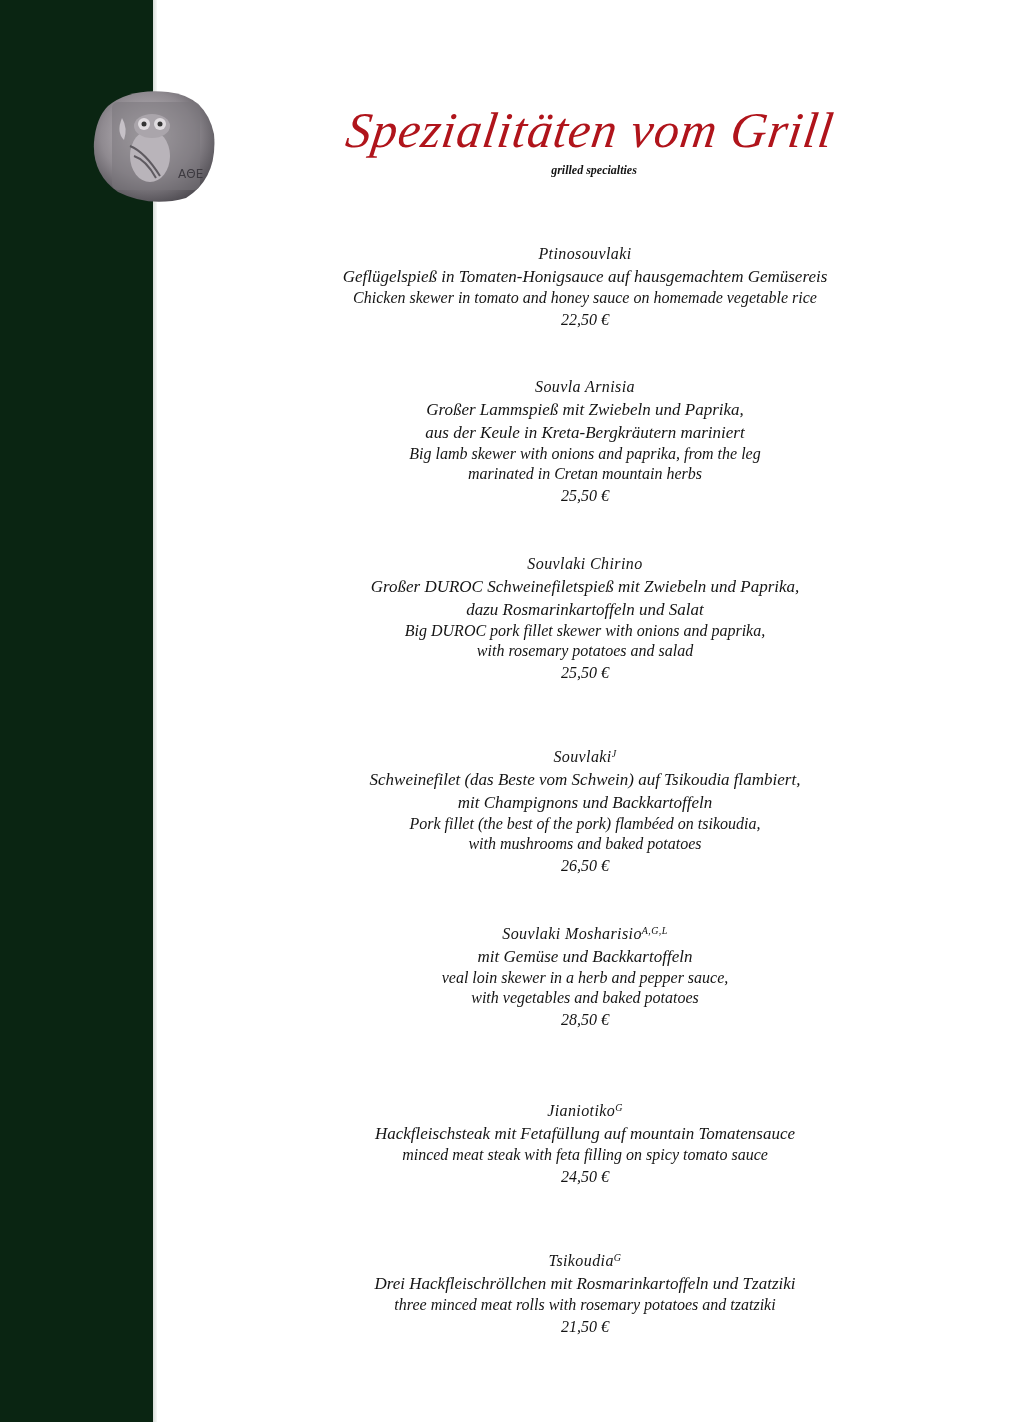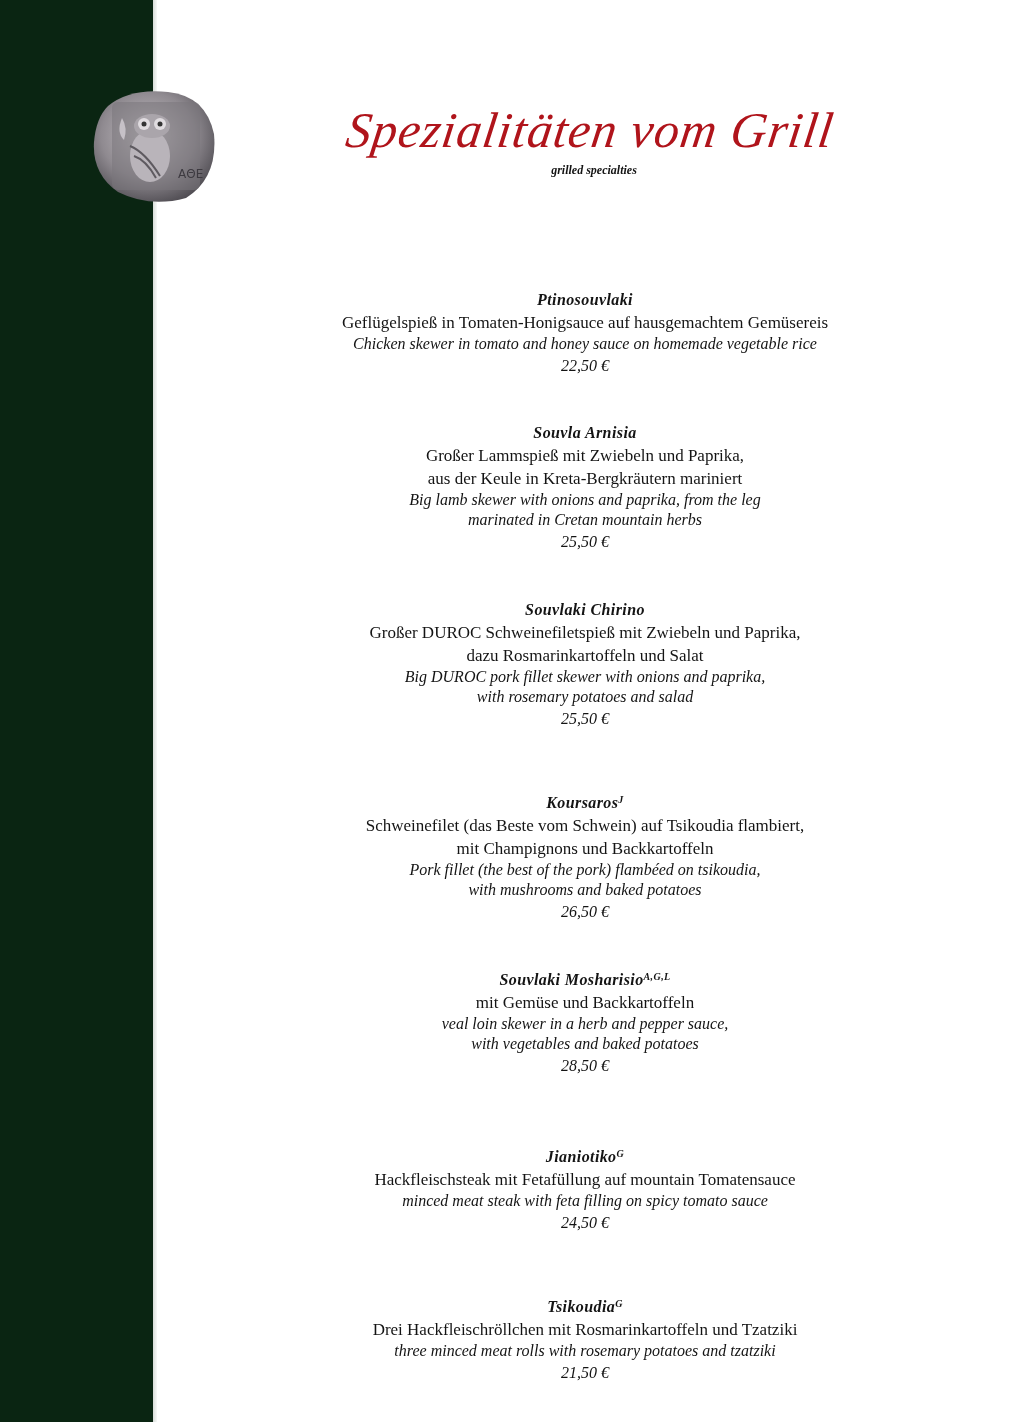--- a/index.html
+++ b/index.html
@@ -30,26 +30,26 @@
   }
   .subtitle {
     font-family: "Liberation Serif", serif; font-style: italic; font-weight: bold;
     font-size: 12px; line-height: 20px; margin-top: 0; margin-left: 8px;
   }
   .menu {
     position: absolute; left: 300px; top: 243px; width: 570px; text-align: center;
   }
   .item { position: absolute; left: 0; width: 570px; text-align: center; }
   .name {
-    font-family: "Liberation Serif", serif; font-style: italic; font-weight: bold;
-    font-size: 16px; line-height: 22px; letter-spacing: 0.4px; margin-top: 46px;
+    font-family: "Liberation Serif", serif; font-style: italic; font-weight: normal;
+    font-size: 16px; line-height: 22px; letter-spacing: 0.4px;
   }
   .name sup { font-size: 10px; vertical-align: top; position: relative; top: -3px; }
   .de {
-    font-family: "Liberation Serif", serif; 
+    font-family: "Liberation Serif", serif; font-style: italic;
     font-size: 17px; line-height: 23px;
   }
   .en {
     font-family: "Liberation Serif", serif; font-style: italic;
     font-size: 16px; line-height: 20px;
   }
   .price {
     font-family: "Liberation Serif", serif; font-style: italic; font-weight: normal;
     font-size: 16px; line-height: 24px;
   }
@@ -108,21 +108,21 @@
   <div class="item" style="top:310px">
     <div class="name"><span>Souvlaki Chirino</span><sup></sup></div>
     <div class="de">Großer DUROC Schweinefiletspieß mit Zwiebeln und Paprika,</div>
     <div class="de">dazu Rosmarinkartoffeln und Salat</div>
     <div class="en">Big DUROC pork fillet skewer with onions and paprika,</div>
     <div class="en">with rosemary potatoes and salad</div>
     <div class="price">25,50 €</div>
   </div>
 
   <div class="item" style="top:503px">
-    <div class="name"><span>Koursaros</span><sup>J</sup></div>
+    <div class="name"><span>Souvlaki</span><sup>J</sup></div>
     <div class="de">Schweinefilet (das Beste vom Schwein) auf Tsikoudia flambiert,</div>
     <div class="de">mit Champignons und Backkartoffeln</div>
     <div class="en">Pork fillet (the best of the pork) flambéed on tsikoudia,</div>
     <div class="en">with mushrooms and baked potatoes</div>
     <div class="price">26,50 €</div>
   </div>
 
   <div class="item" style="top:680px">
     <div class="name"><span>Souvlaki Mosharisio</span><sup>A,G,L</sup></div>
     <div class="de">mit Gemüse und Backkartoffeln</div>

